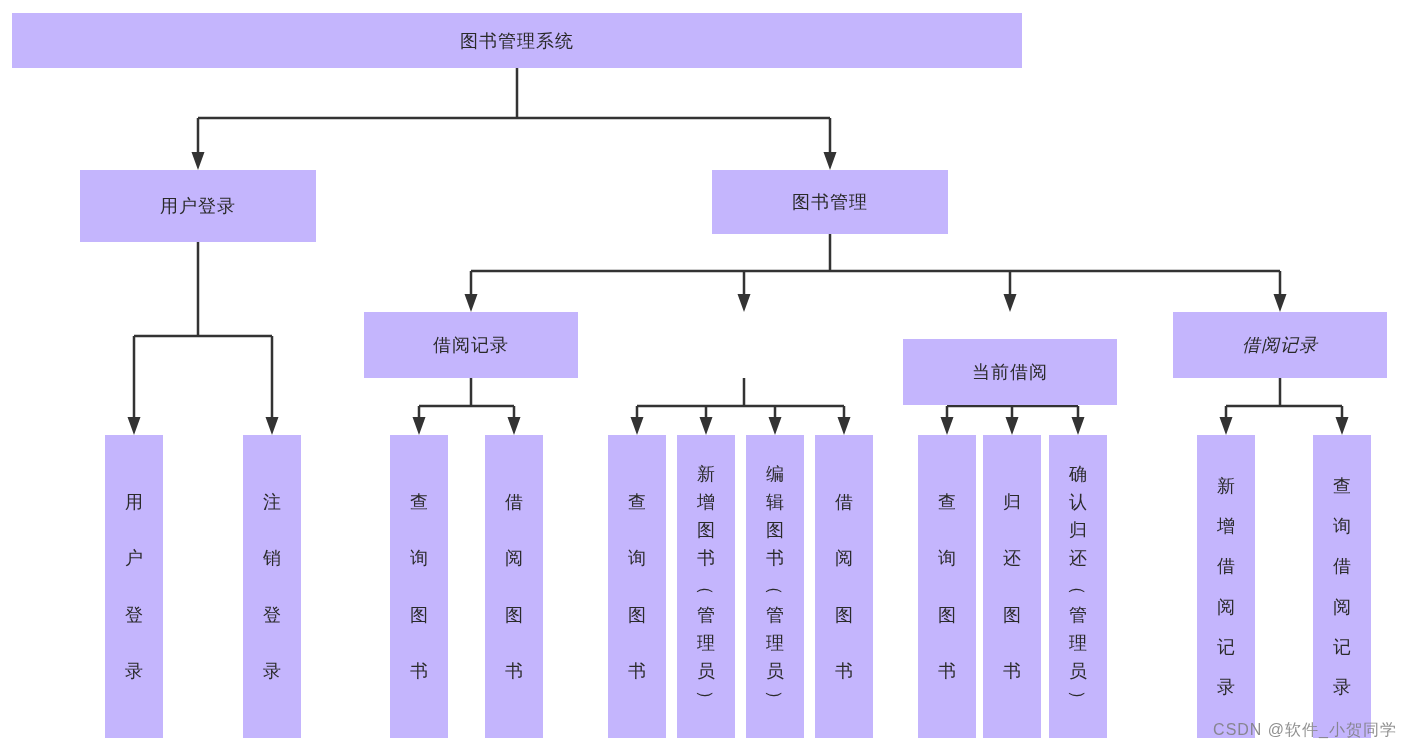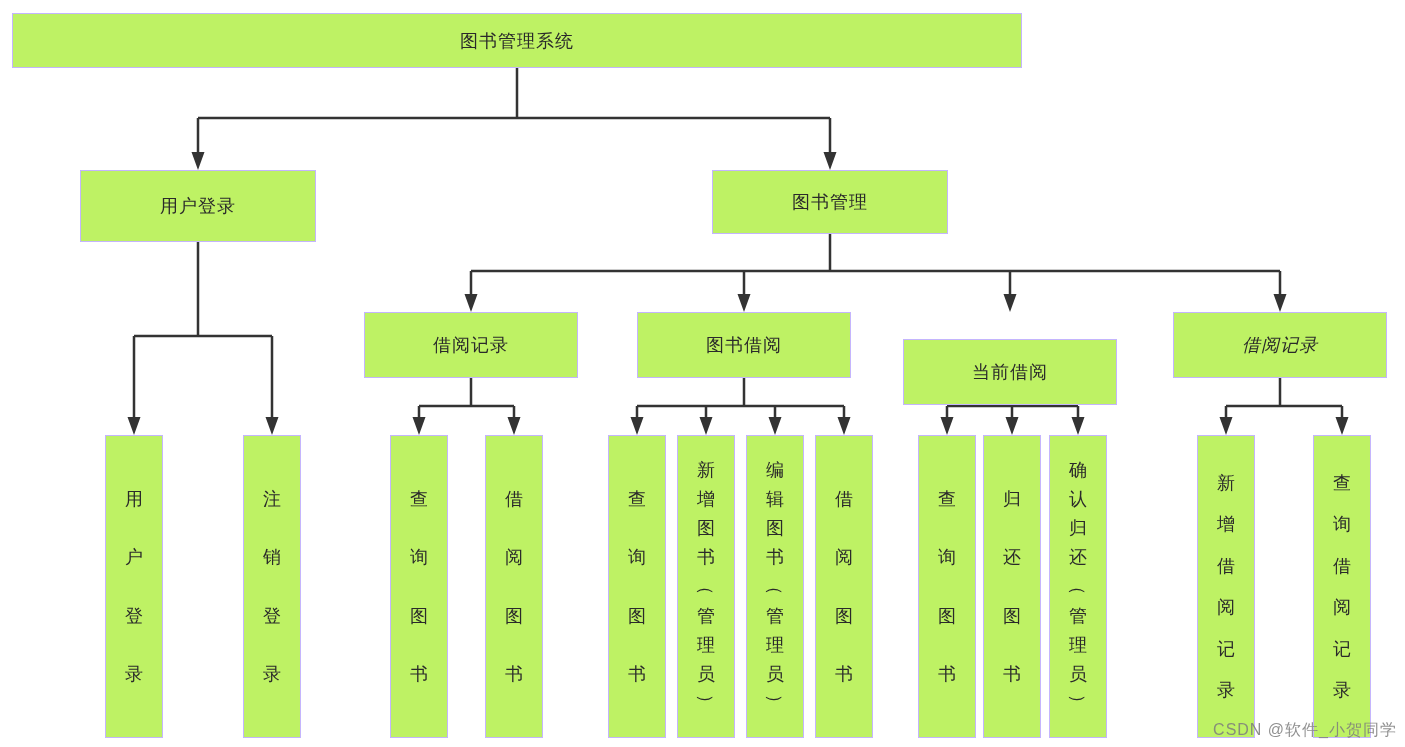--- a/index.html
+++ b/index.html
@@ -2,22 +2,22 @@
 <html><head>
 <meta charset="utf-8">
 <style>
   html,body{margin:0;padding:0;background:#ffffff;}
   #canvas{
     position:relative;width:1405px;height:747px;background:#ffffff;overflow:hidden;
     font-family:"Liberation Sans","DejaVu Sans",sans-serif;color:#2b2b2b;
   }
   #wires{position:absolute;left:0;top:0;width:1405px;height:747px;z-index:1;}
   .node{
-    position:absolute;box-sizing:border-box;background:#bef264;
-    border:1px solid #c4b5fd;z-index:2;
+    position:absolute;box-sizing:border-box;background:#c4b5fd;
+    border:6px solid #c4b5fd;z-index:2;
   }
   .hbox{
     display:flex;align-items:center;justify-content:center;
     font-size:18px;letter-spacing:1px;color:#2a2a2a;
   }
   .vbox{display:flex;width:58px;height:303px;}
   .vtext{
     flex:1;display:flex;flex-direction:column;justify-content:space-evenly;align-items:center;
     padding:14px 0;font-size:18px;color:#2a2a2a;line-height:1;
   }
@@ -60,21 +60,20 @@
       <path d="M1219.5,417 H1232.5 L1226,435 Z M1335.5,417 H1348.5 L1342,435 Z"></path>
     </g>
   </svg>
 
   <div class="node hbox" style="left:12px;top:13px;width:1010px;height:55px;">图书管理系统</div>
 
   <div class="node hbox" style="left:80px;top:170px;width:236px;height:72px;text-align:center;">用户登录</div>
   <div class="node hbox" style="left:712px;top:170px;width:236px;height:64px;">图书管理</div>
 
   <div class="node hbox" style="left:364px;top:312px;width:214px;height:66px;">借阅记录</div>
-  <div class="node hbox" style="left:637px;top:312px;width:214px;height:66px;">图书借阅</div>
   <div class="node hbox" style="left:903px;top:312px;width:214px;height:66px;margin-top:27px;">当前借阅</div>
   <div class="node hbox" style="left:1173px;top:312px;width:214px;height:66px;font-style:italic;">借阅记录</div>
 
   <div class="node vbox" style="left:105px;top:435px;">
     <span class="vtext">
         <div>用</div>
         <div>户</div>
         <div>登</div>
         <div>录</div>
       </span>

